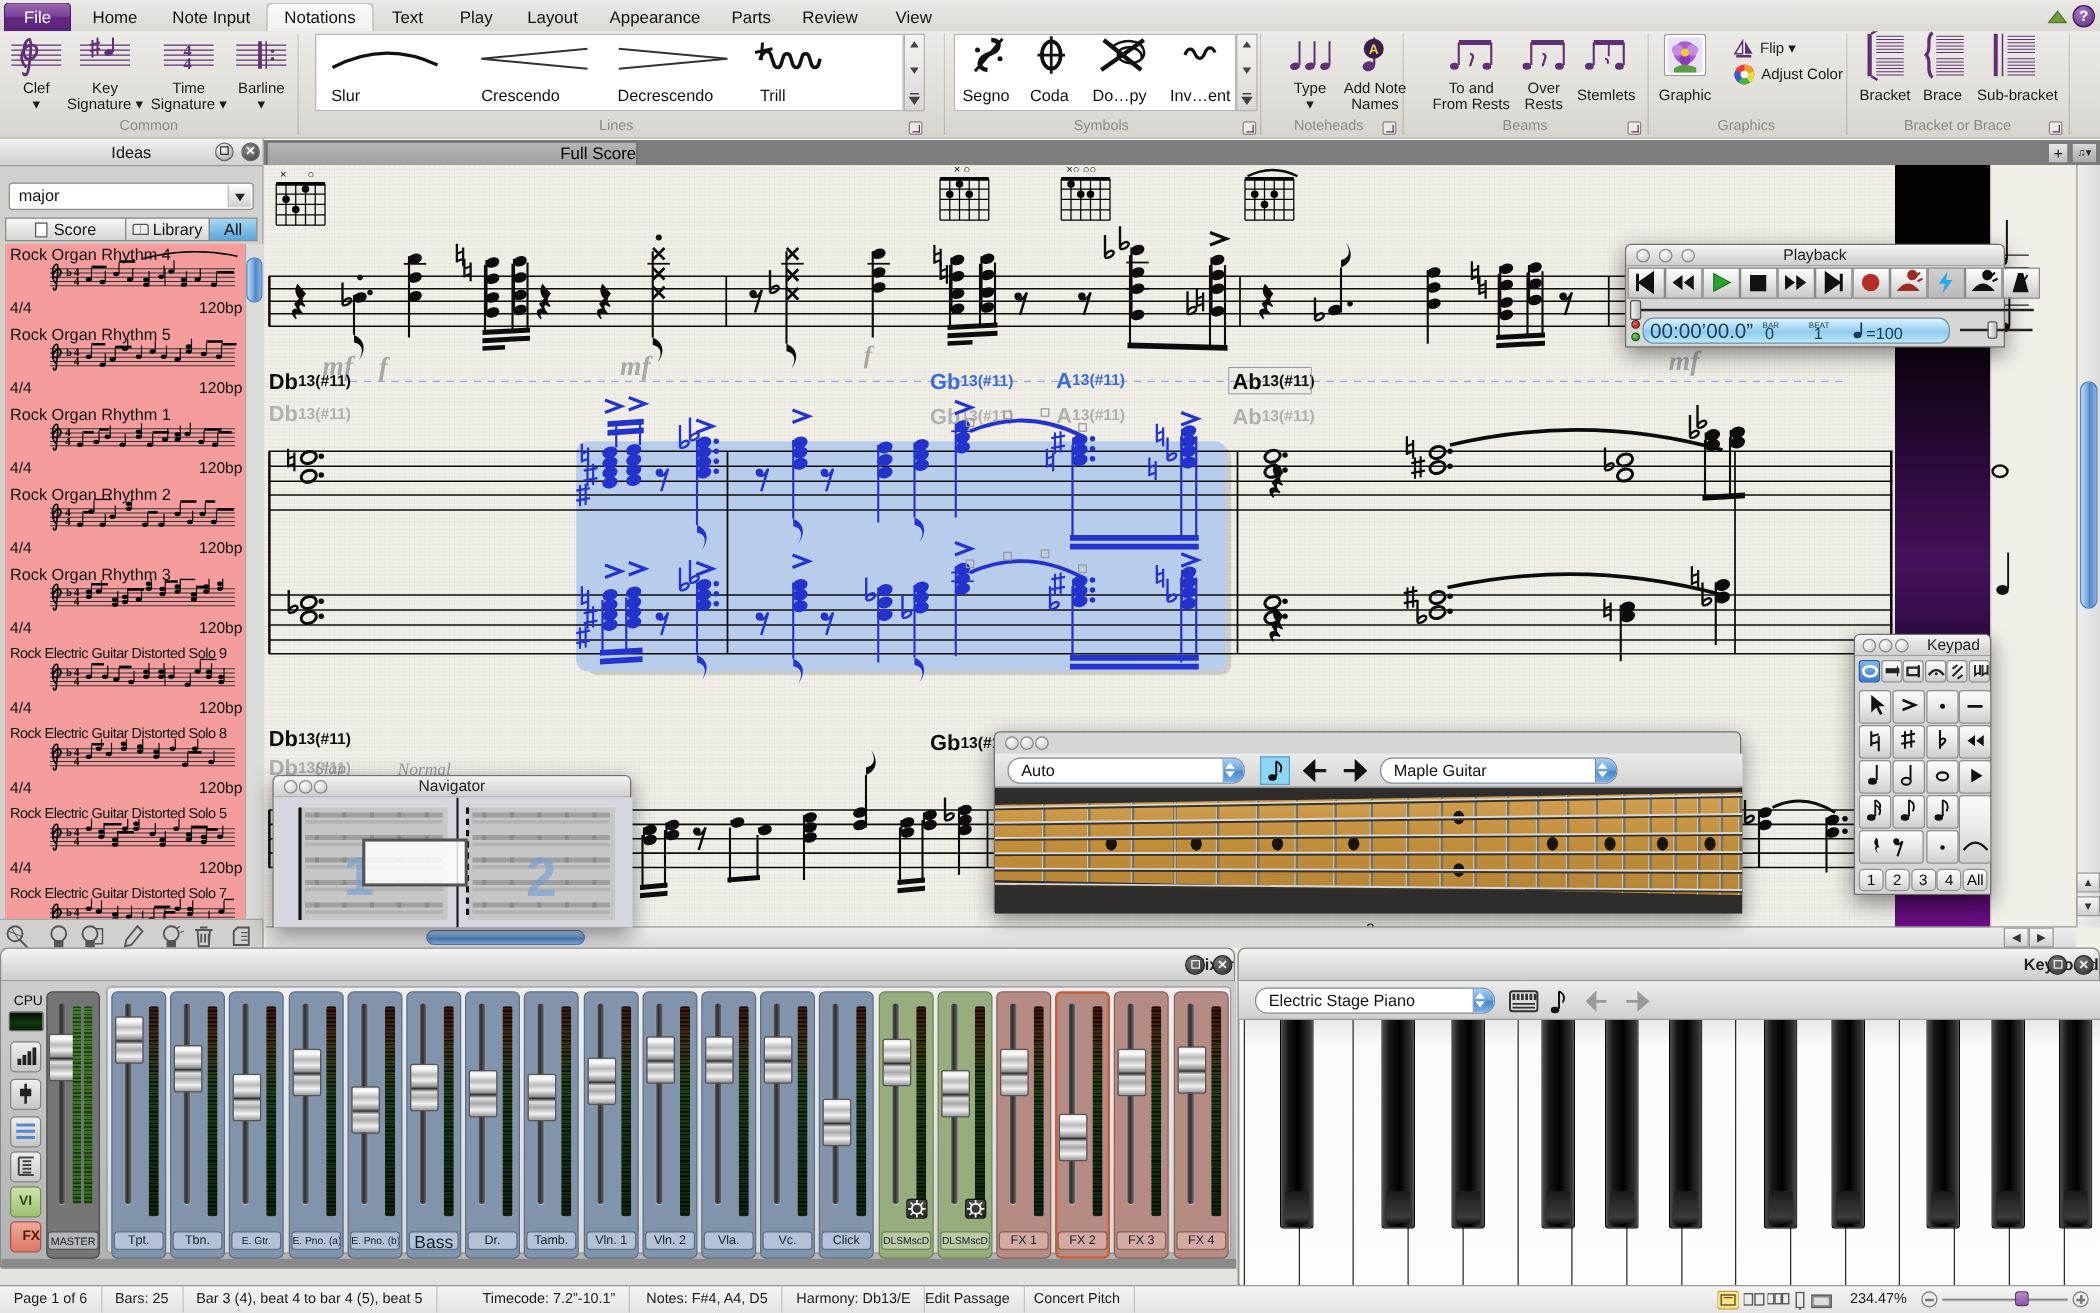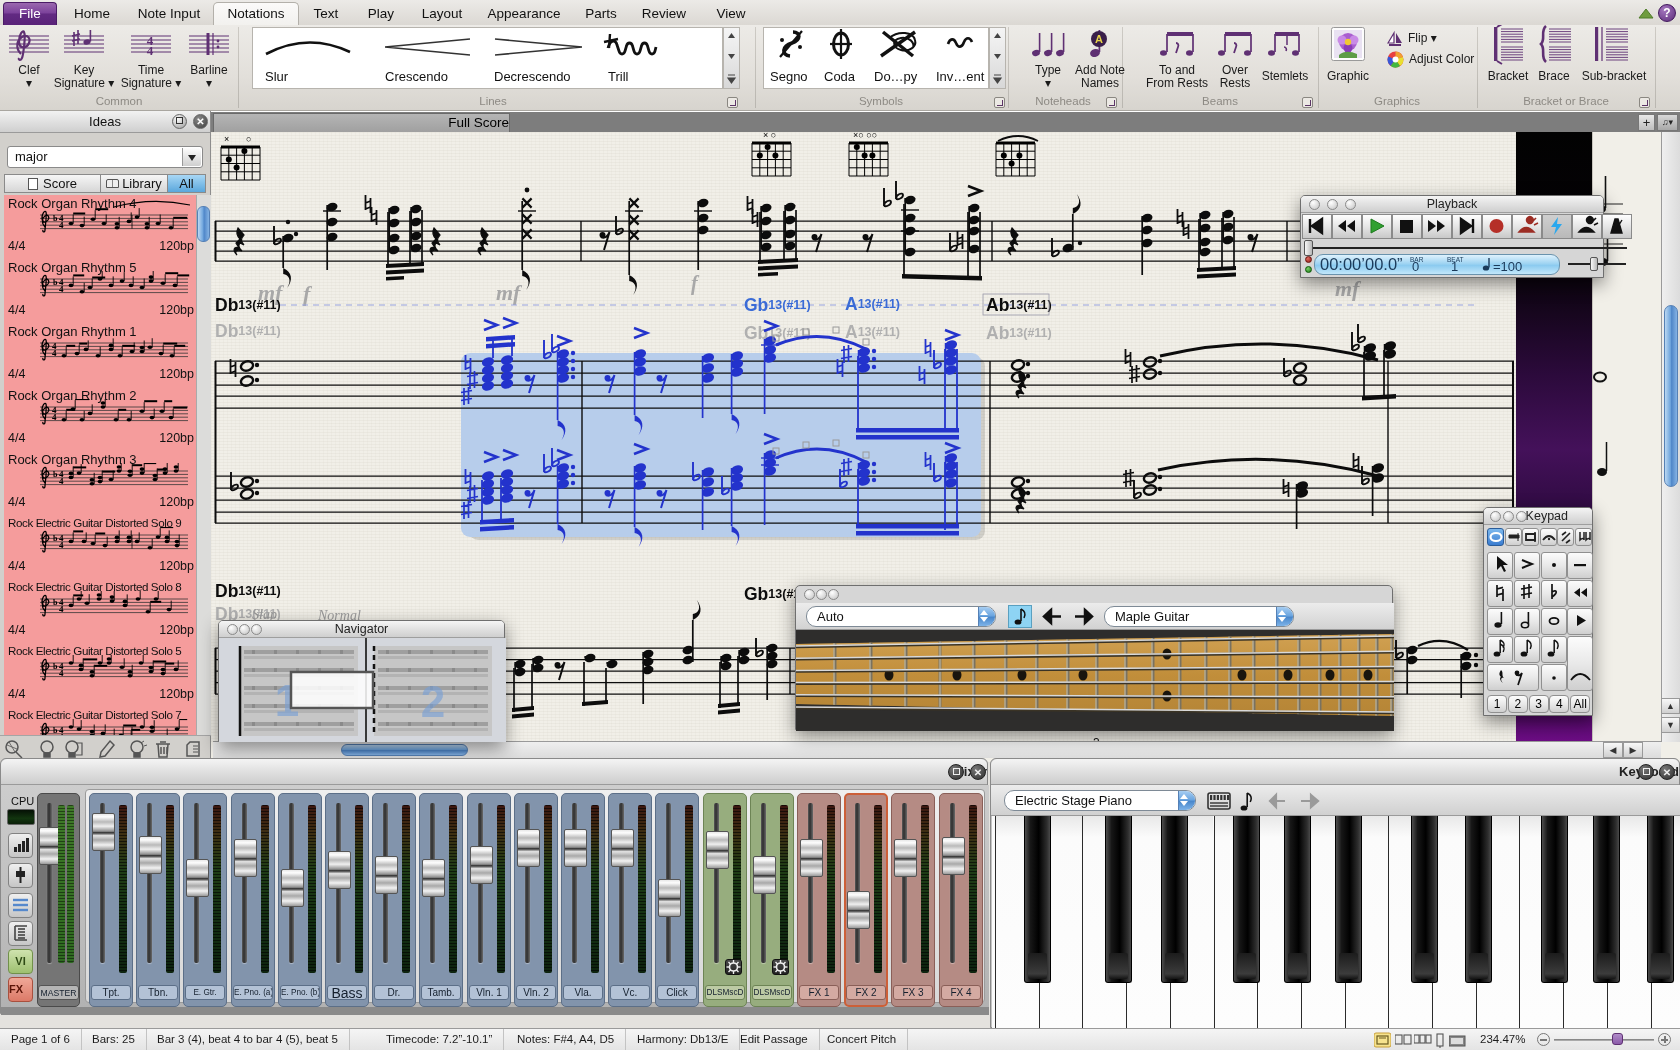--- a/index.html
+++ b/index.html
@@ -1737,21 +1737,21 @@
         <text x="133" y="8" font-size="6.5" fill="#1a3a5a">BEAT</text>
         <text x="137" y="17" font-size="13" fill="#1a3a5a">1</text>
         <ellipse cx="172" cy="14" rx="3.2" ry="2.6" fill="#1a3a5a"></ellipse>
         <line x1="175" y1="13.5" x2="175" y2="4" stroke="#1a3a5a" stroke-width="1.4"></line>
         <text x="179" y="17" font-size="13" fill="#1a3a5a">=100</text>
       </svg>
       <div class="abs" style="left:267px;top:67px;width:58px;height:1.6px;background:#222"></div>
       <div class="abs" style="left:289px;top:61px;width:8px;height:14px;border:1px solid #555;border-radius:2px;background:linear-gradient(90deg,#f8f8f8,#b8b8b8)"></div>
     </div>
     <div class="fwin" style="left:1272px;top:396px;width:110px;height:209px">
-      <div class="tbar" style="text-align:right;padding-right:24px">Keypad</div>
+      <div class="tbar" style="text-align:right;padding-right:8px">Keypad</div>
       <div class="tcirc" style="left:6px"></div>
       <div class="tcirc" style="left:19px"></div>
       <div class="tcirc" style="left:32px"></div>
       <div class="kpbtn" style="left:3.0px;top:20px;width:17px;height:18px;background:linear-gradient(180deg,#7db9ee,#3a7cd0);border-color:#2a5c9a;"></div>
       <svg class="abs" style="left:3.0px;top:20px" width="17" height="18" viewBox="0 0 17 18">
         <ellipse cx="9" cy="9" rx="5.5" ry="4" fill="none" stroke="#fff" stroke-width="2.2"></ellipse>
       </svg>
       <div class="kpbtn" style="left:20.6px;top:20px;width:17px;height:18px;"></div>
       <svg class="abs" style="left:20.6px;top:20px" width="17" height="18" viewBox="0 0 17 18">
         <path d="M4 7 h10 v3 h-10 z M13 5 v8" fill="#222" stroke="#222"></path>
@@ -1901,21 +1901,21 @@
     <svg class="abs" style="left:7px;top:162px" width="25" height="24" viewBox="0 0 25 24">
       <g stroke="#444" stroke-width="1.6">
         <path d="M7 5 v14 M7 5 h12 M7 19 h12" fill="none"></path>
         <line x1="10" y1="8" x2="17" y2="8"></line>
         <line x1="10" y1="11" x2="17" y2="11"></line>
         <line x1="10" y1="14" x2="17" y2="14"></line>
         <line x1="10" y1="17" x2="17" y2="17"></line>
       </g>
     </svg>
     <div class="mxbtn" style="top:190px;background:linear-gradient(180deg,#cfe2ae,#9ec070);border-color:#71904a;font-size:11px;font-weight:bold;text-align:center;line-height:23px;color:#2e4a14">VI</div>
-    <div class="mxbtn" style="top:218px;background:linear-gradient(180deg,#f0a898,#dc7a68);border-color:#a8503e;font-size:11px;font-weight:bold;text-align:left;line-height:23px;color:#5a1408">FX</div>
+    <div class="mxbtn" style="top:218px;background:linear-gradient(180deg,#f0a898,#dc7a68);border-color:#a8503e;font-size:11px;font-weight:bold;text-align:right;line-height:23px;color:#5a1408">FX</div>
     <div class="strip" style="left:36px;width:43px;background:#757575;border:1px solid #4a4a4a"></div>
     <div class="groove" style="left:46px;height:160px;top:44px"></div>
     <div class="fthumb" style="left:38px;top:68px"></div>
     <div class="meter" style="left:57px;top:46px;width:7px;height:158px;background:repeating-linear-gradient(180deg,rgba(0,0,0,.45) 0 1.2px,rgba(0,0,0,0) 1.2px 3px),linear-gradient(180deg,#3f7a28,#2e6a20)"></div>
     <div class="meter" style="left:66px;top:46px;width:7px;height:158px;background:repeating-linear-gradient(180deg,rgba(0,0,0,.45) 0 1.2px,rgba(0,0,0,0) 1.2px 3px),linear-gradient(180deg,#3f7a28,#2e6a20)"></div>
     <div class="striplbl" style="left:37px;top:226px;width:41px;background:#b5b5b5;border:1px solid #555;font-size:8.6px">MASTER</div>
     <div class="abs" style="left:84px;top:30px;width:900px;height:214px;background:linear-gradient(180deg,#efefef,#d8d8d8);border:1px solid #9a9a9a;border-radius:4px"></div>
     <div class="strip" style="left:88px;background:#8294ac;border:1px solid #5c6f88;"></div>
     <div class="groove" style="left:99px;top:44px;height:160px"></div>
     <div class="fthumb" style="left:91px;top:54px"></div>

